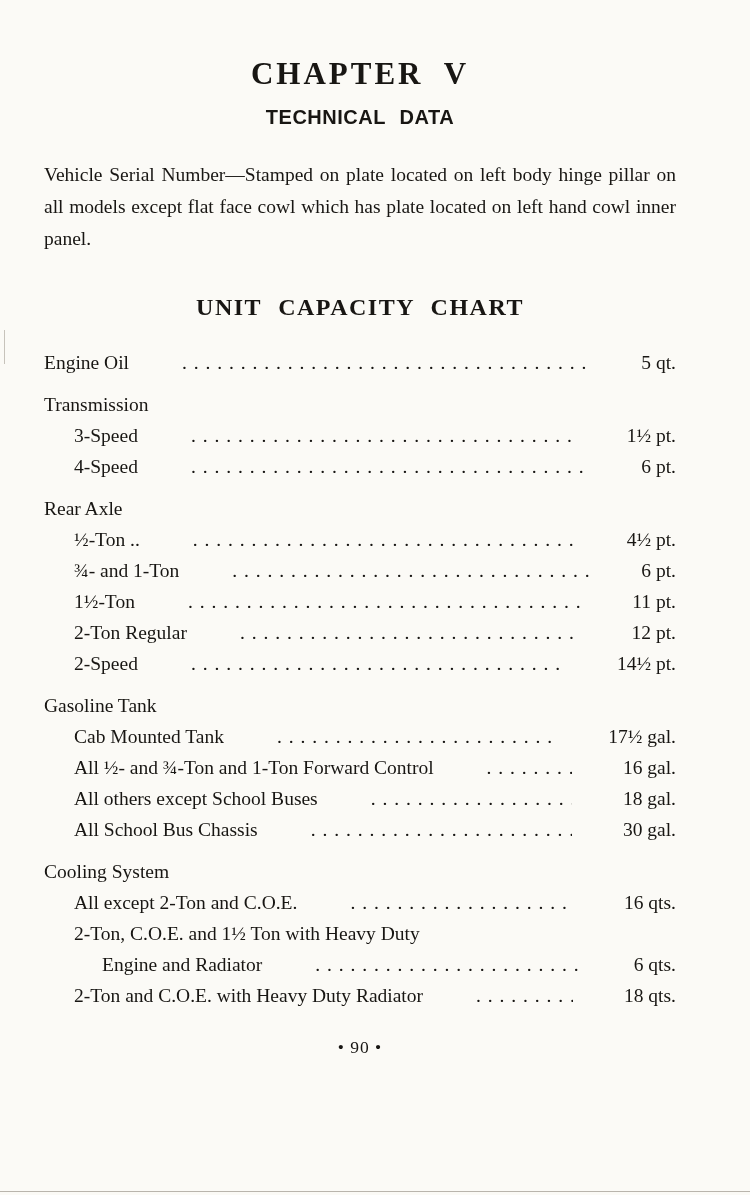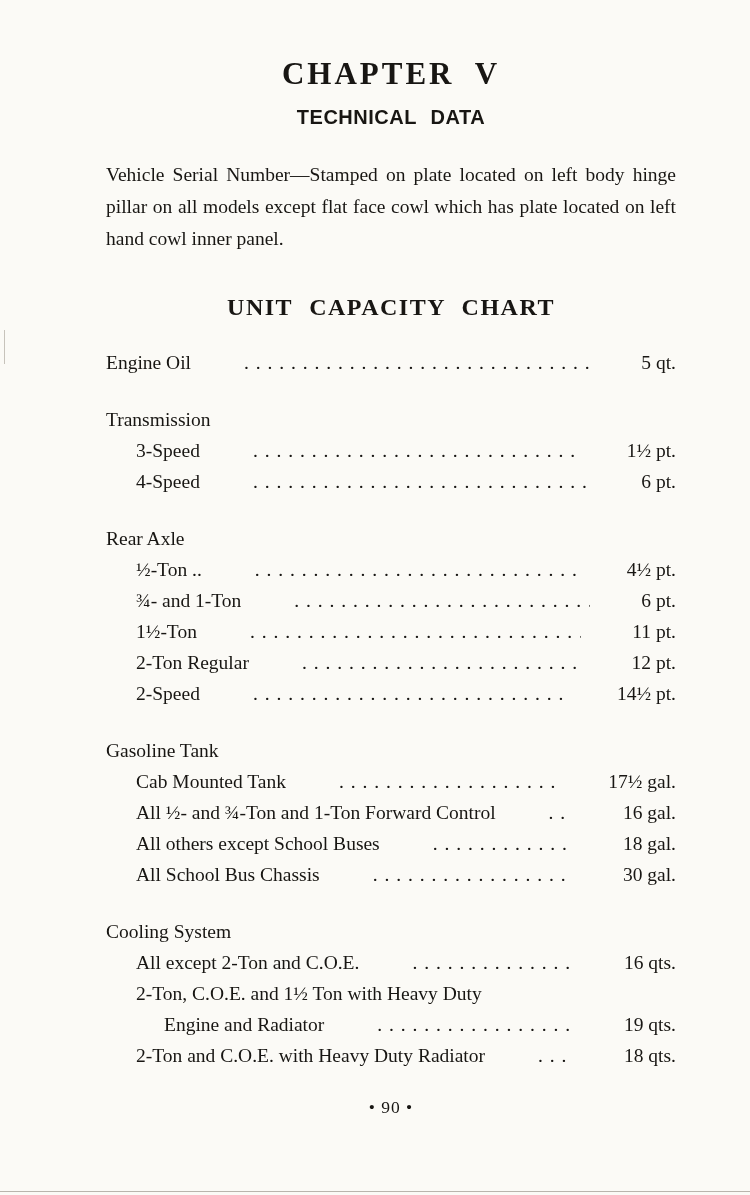--- a/index.html
+++ b/index.html
@@ -8,21 +8,21 @@
     background: #f9f7f2;
   }
   .page {
     position: relative;
     width: 750px;
     min-height: 1195px;
     background: #fbfaf6;
     color: #181613;
     font-family: "Liberation Serif", "DejaVu Serif", serif;
     box-sizing: border-box;
-    padding: 56px 74px 20px 106px;
+    padding: 56px 74px 20px 44px;
     overflow: hidden;
   }
   
   .scan-bottom {
     position: absolute;
     left: 0; right: 0; bottom: 3px;
     height: 1px;
     background: #b9b5ad;
   }
   .scan-left {
@@ -67,21 +67,21 @@
   }
 
   .chart { font-size: 19.5px; }
 
   .row {
     display: flex;
     align-items: baseline;
     padding: 4.5px 0;
     gap: 45px;
   }
-  .row.section { margin-top: 26px; }
+  .row.section { margin-top: 11px; }
   .row.indent1 { padding-left: 30px; }
   .row.indent2 { padding-left: 58px; }
   .row .lbl { white-space: nowrap; }
   .row .dots {
     flex: 1;
     overflow: hidden;
     white-space: nowrap;
     margin: 0 6px 0 8px;
     color: #181613;
   }
@@ -213,21 +213,21 @@
       <span class="val">16 qts.</span>
     </div>
 
     <div class="row indent1">
       <span class="lbl">2-Ton, C.O.E. and 1½ Ton with Heavy Duty</span>
     </div>
 
     <div class="row indent2">
       <span class="lbl">Engine and Radiator</span>
       <span class="dots"></span>
-      <span class="val">19 qts.</span>
+      <span class="val">6 qts.</span>
     </div>
 
     <div class="row indent1">
       <span class="lbl">2-Ton and C.O.E. with Heavy Duty Radiator</span>
       <span class="dots"></span>
       <span class="val">18 qts.</span>
     </div>
 
   </div>
 

